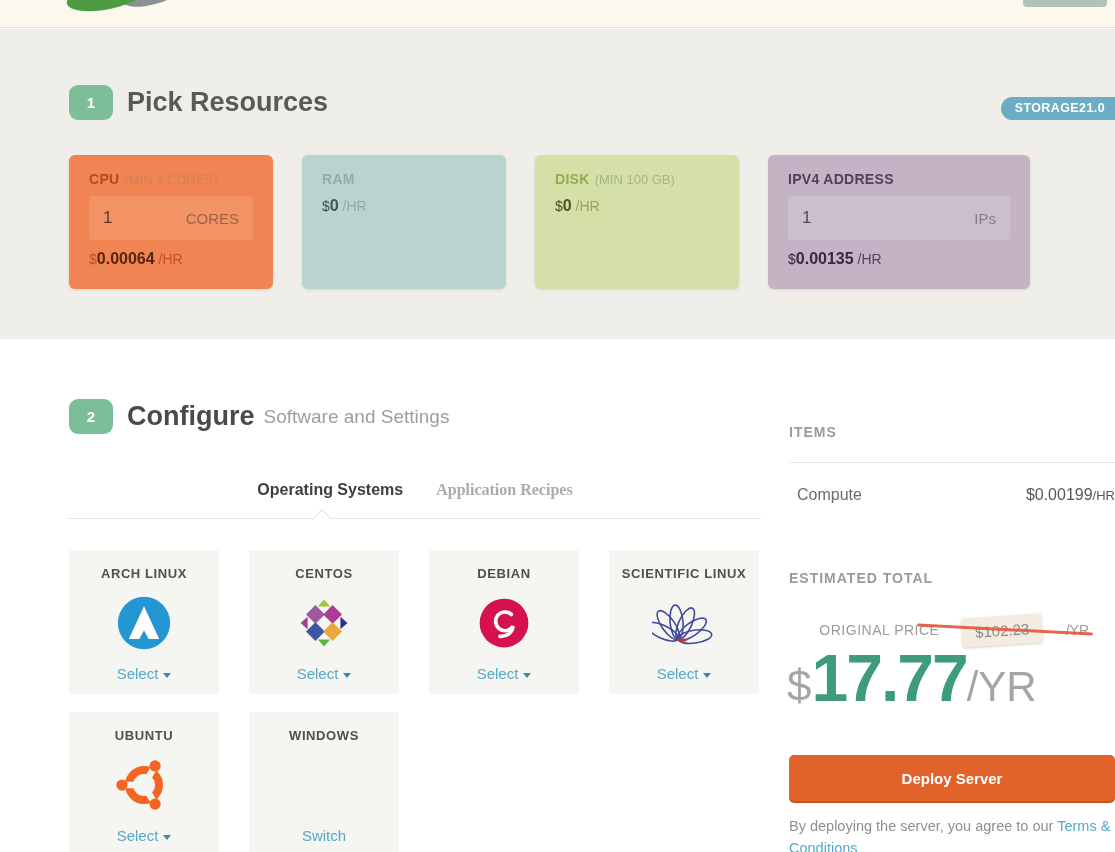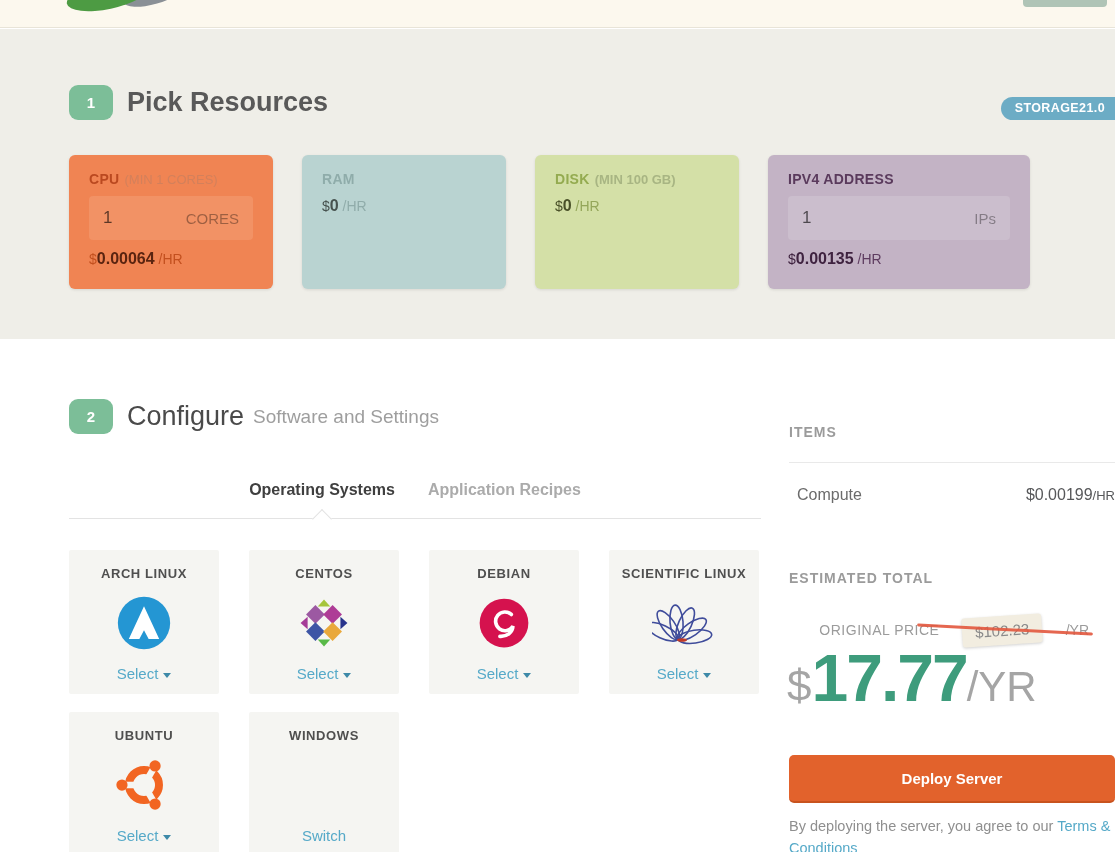--- a/index.html
+++ b/index.html
@@ -46,41 +46,41 @@
   .card-cpu .amt { color:#5A2410; }
 
   .card-ram  { background:#B9D3D1; }
   .card-ram .res-label { color:#8FACAA; }
   .card-ram .res-input { background:#C3DBD8; }
   .card-ram .cur, .card-ram .amt { color:#47524F; }
   .card-ram .per { color:#90ACAA; }
 
   .card-disk { background:#D4E0A7; }
   .card-disk .res-label { color:#94AB50; }
-  .card-disk .res-hint  { color:#A8B583;font-weight:bold; }
+  .card-disk .res-hint  { color:#A8B583; }
   .card-disk .res-input { background:#CAD699; }
   .card-disk .cur, .card-disk .amt { color:#4A5129; }
   .card-disk .per { color:#94A65A; }
 
   .card-ipv4 { background:#C3B3C5; }
   .card-ipv4 .res-label { color:#5A3A5C; }
   .card-ipv4 .res-input { background:#CBBECD; }
   .card-ipv4 .cur, .card-ipv4 .amt { color:#3F2340; }
   .card-ipv4 .per { color:#5E3C60; }
 
   
   .conf-header { position:absolute; left:69px; top:399px; display:flex; align-items:center; }
-  .conf-title { margin-left:14px; font-size:27px; font-weight:normal; color:#4A4A4A;text-align:right; }
+  .conf-title { margin-left:14px; font-size:27px; font-weight:bold; color:#4A4A4A;text-align:right; }
   .conf-sub { margin-left:9px; font-size:19px; color:#9E9E9E; }
 
   .tabs { position:absolute; left:69px; top:481px; width:692px; height:38px;
           border-bottom:1px solid #E3E3E3; display:flex; justify-content:center; gap:33px; }
   .tab { font-size:16px; cursor:pointer; }
   .tab.active { color:#3F3F3F; font-weight:bold; }
-  .tab.inactive { color:#ABABAB; font-weight:bold; }
+  .tab.inactive { color:#ABABAB; font-weight:bold;font-family:Liberation Serif, serif; }
   .notch { position:absolute; left:246px; bottom:-8px; width:14px; height:14px;
           background:#fff; border-left:1px solid #E3E3E3; border-top:1px solid #E3E3E3;
           transform:rotate(45deg); }
 
   .os-grid { position:absolute; left:69px; top:550px;
           display:grid; grid-template-columns:repeat(4,150px);
           grid-auto-rows:144px; column-gap:30px; row-gap:18px; }
   .os-card { position:relative; background:#F5F5F2; border-radius:2px;
           text-align:center; padding-top:16px; }
   .os-name { font-size:13px; font-weight:bold; color:#4F4F4F; letter-spacing:.6px; }

